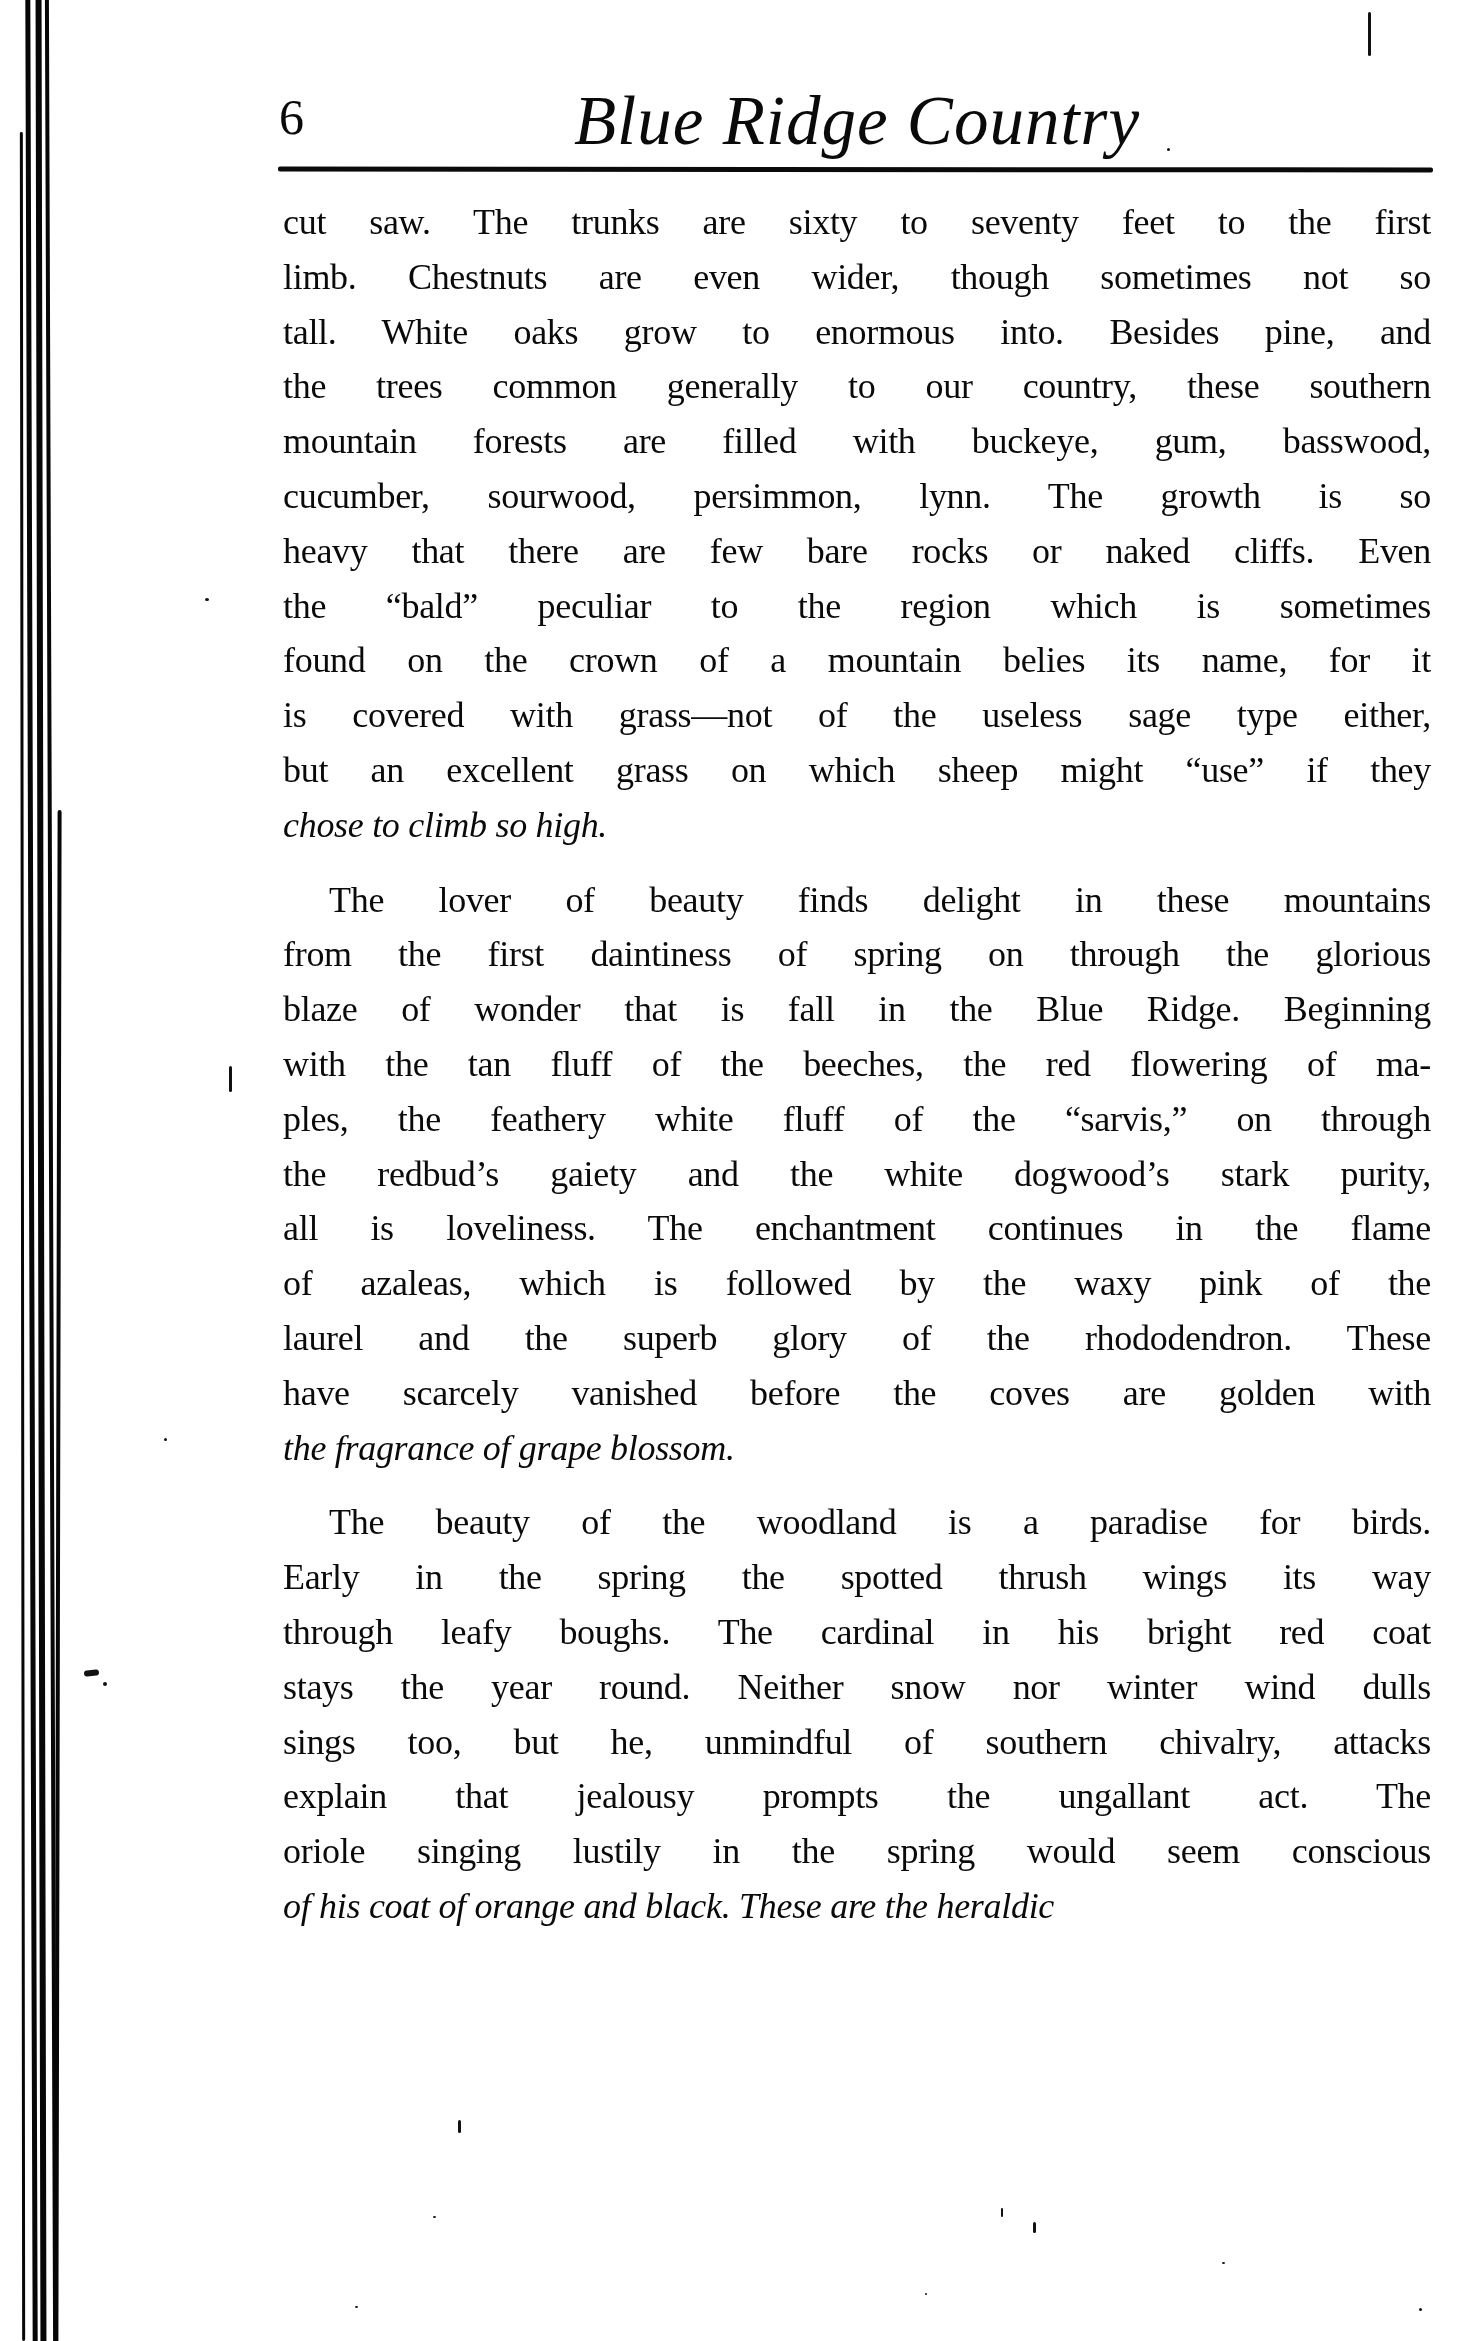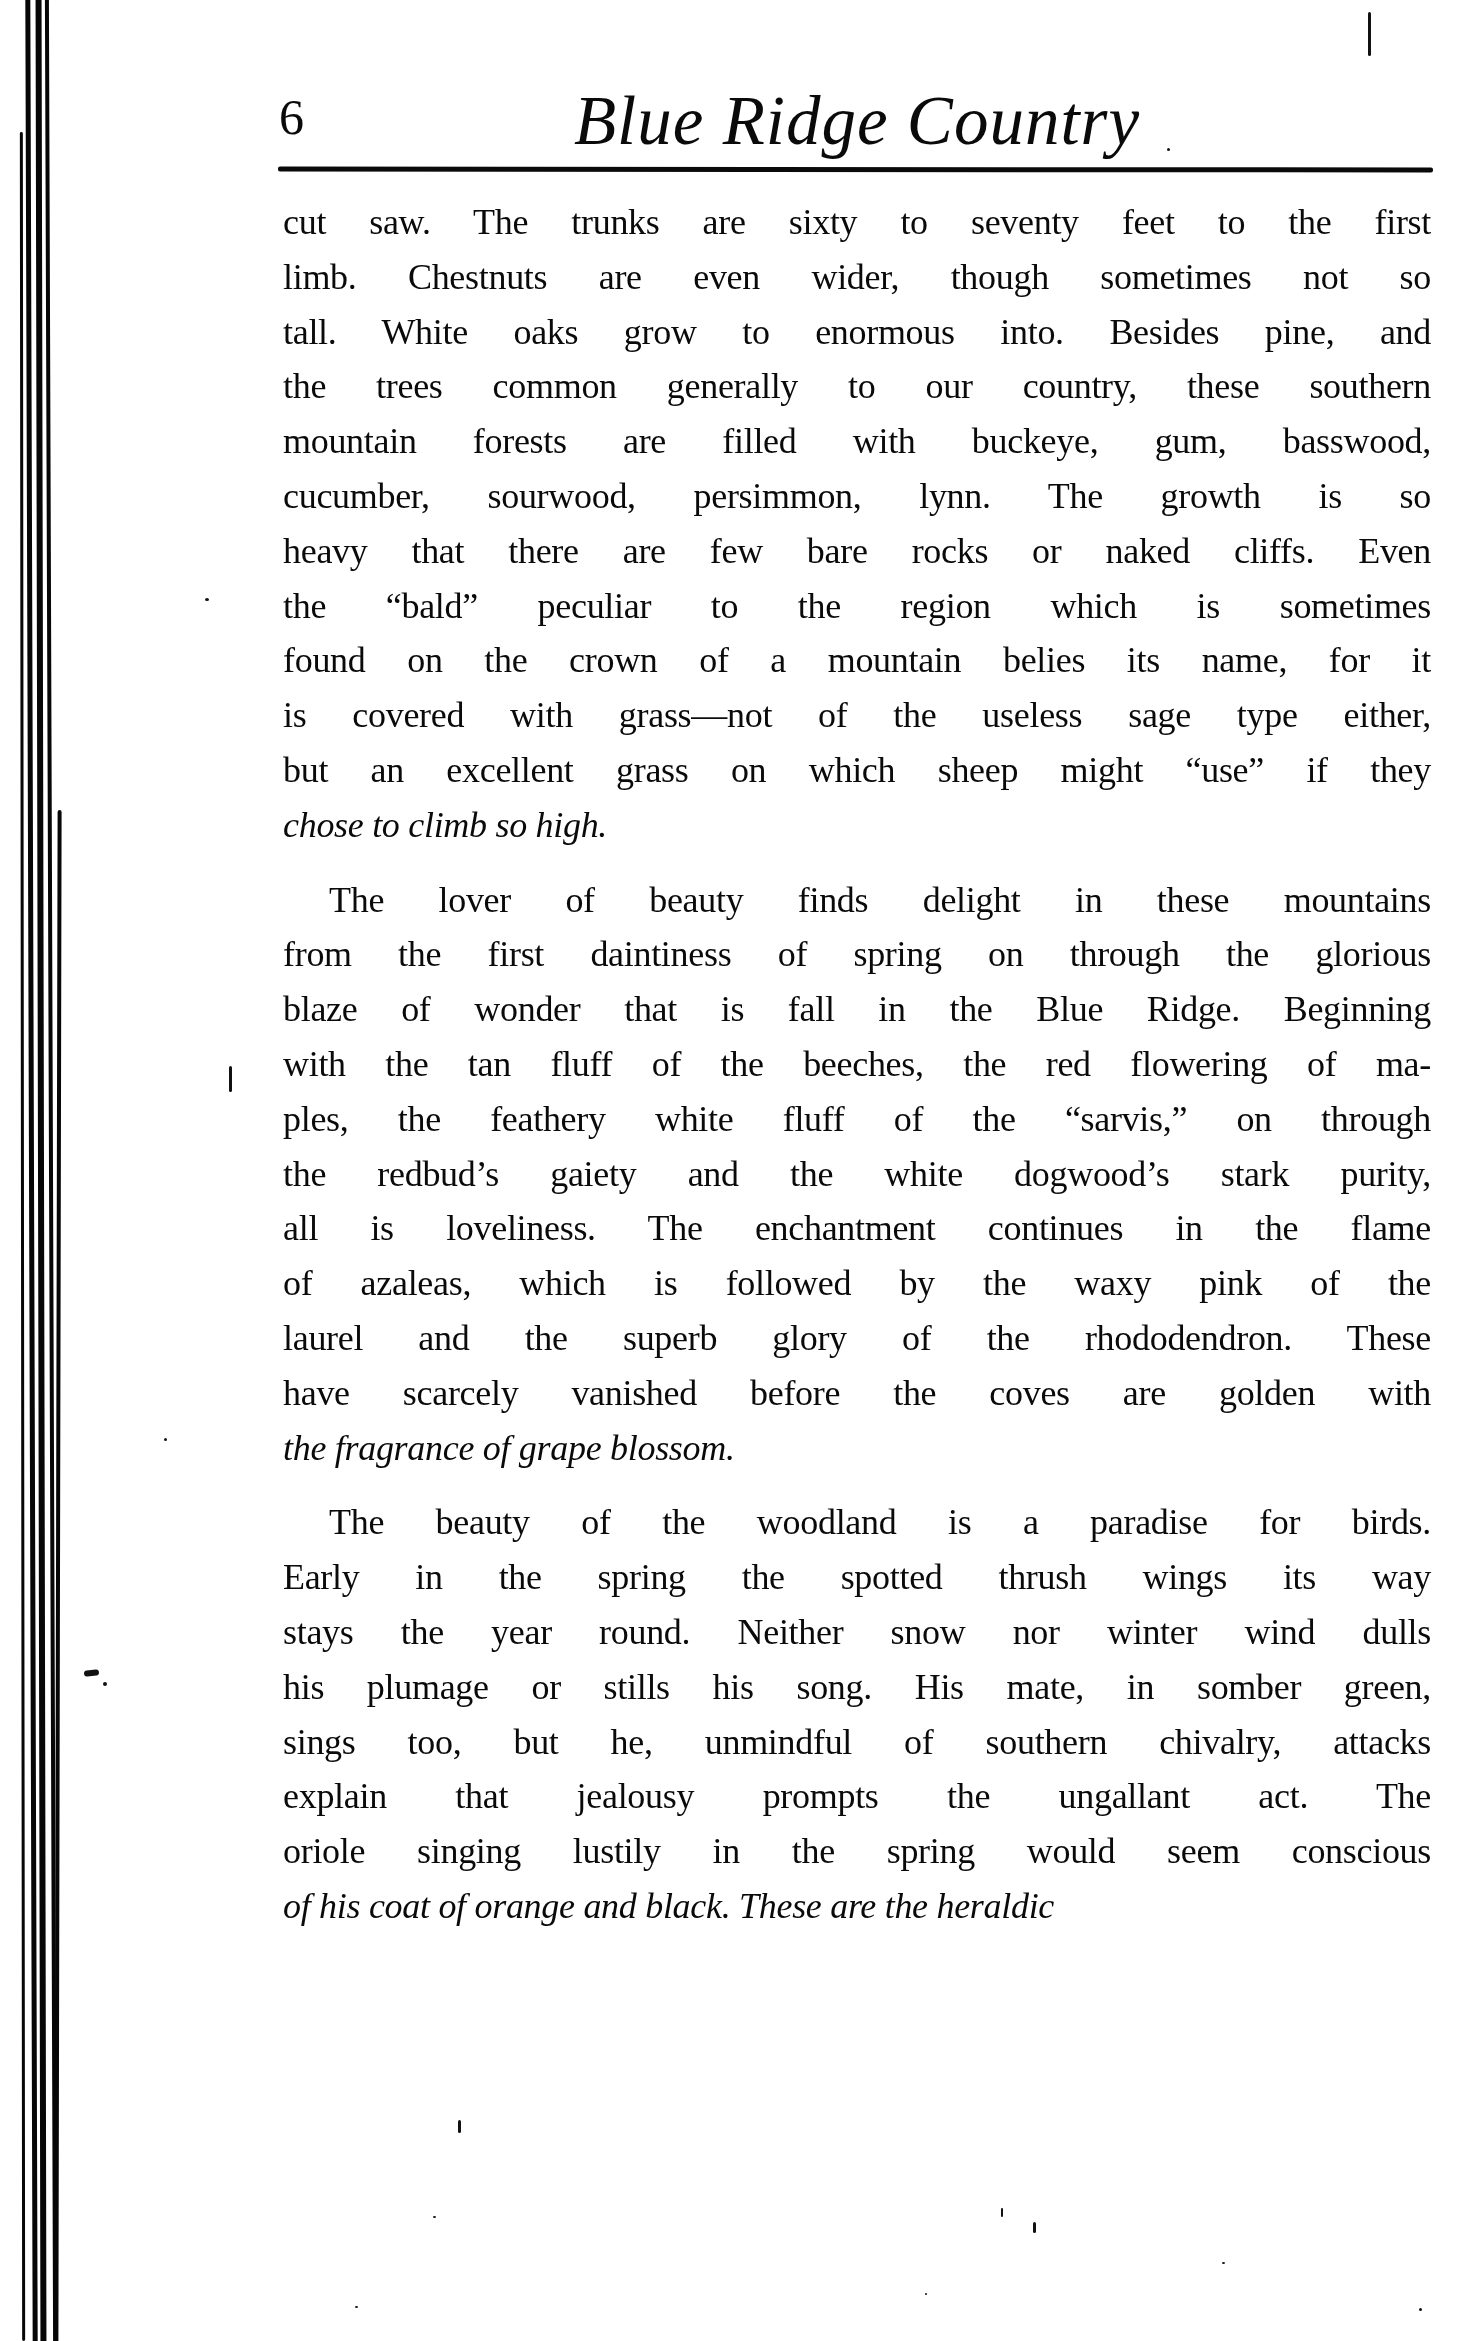--- a/index.html
+++ b/index.html
@@ -121,22 +121,22 @@
         <div class="line">the redbud’s gaiety and the white dogwood’s stark purity,</div>
         <div class="line">all is loveliness. The enchantment continues in the flame</div>
         <div class="line">of azaleas, which is followed by the waxy pink of the</div>
         <div class="line">laurel and the superb glory of the rhododendron. These</div>
         <div class="line">have scarcely vanished before the coves are golden with</div>
         <div class="line para-end">the fragrance of grape blossom.</div>
       </div>
       <div class="para">
         <div class="line indented">The beauty of the woodland is a paradise for birds.</div>
         <div class="line">Early in the spring the spotted thrush wings its way</div>
+        <div class="line">through leafy boughs. The cardinal in his bright red coat</div>
         <div class="line">stays the year round. Neither snow nor winter wind dulls</div>
-        <div class="line">his plumage or stills his song. His mate, in somber green,</div>
         <div class="line">sings too, but he, unmindful of southern chivalry, attacks</div>
         <div class="line">explain that jealousy prompts the ungallant act. The</div>
         <div class="line">oriole singing lustily in the spring would seem conscious</div>
         <div class="line para-end">of his coat of orange and black. These are the heraldic</div>
       </div>
     </div>
 
   <div class="tick" style="left:1368px; top:12px; width:3px; height:44px;"></div>
   <div class="speck" style="left:1167px; top:148px; width:3px; height:3px;"></div>
   <div class="speck" style="left:205px;  top:598px; width:4px; height:3px;"></div>

